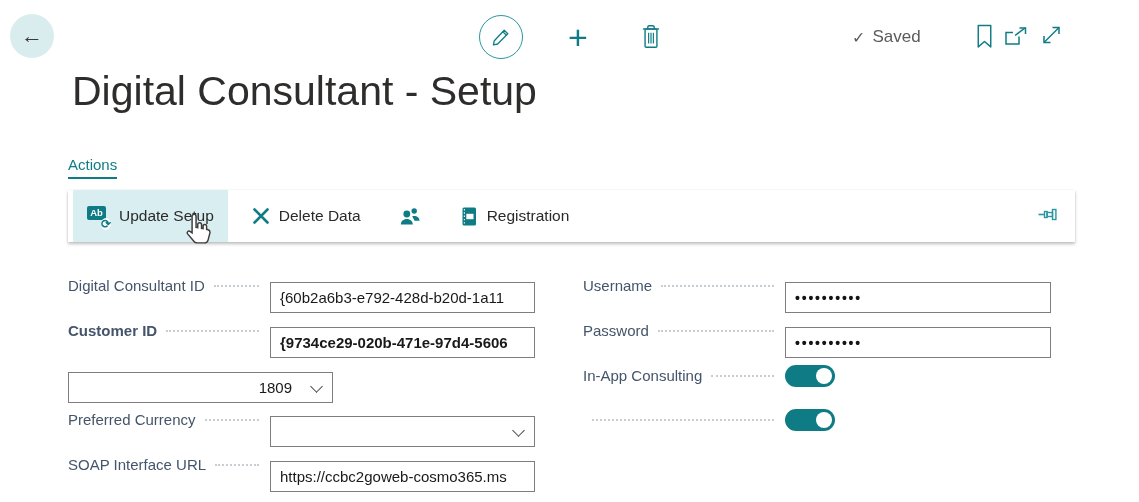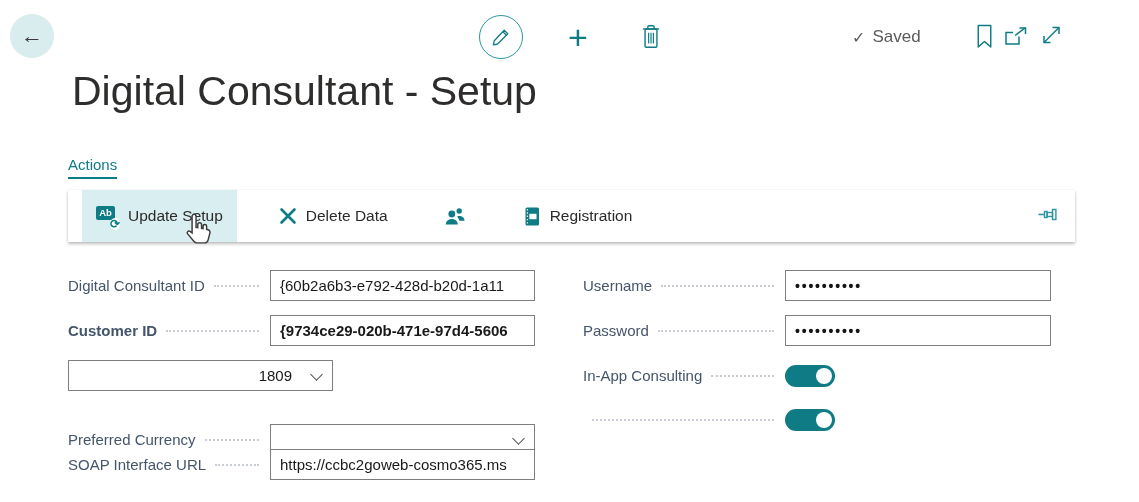--- a/index.html
+++ b/index.html
@@ -26,38 +26,38 @@
   
   .page-title{position:absolute;left:66px;top:62px;font-size:41px;font-weight:300;
     color:#2e2d2c;margin:6px;letter-spacing:0;}
   .actions-tab{position:absolute;left:68px;top:156px;font-size:15px;color:#0f7c85;
     padding-bottom:4px;border-bottom:2px solid #0f7c85;}
 
   
   .action-bar{position:absolute;left:68px;top:190px;width:1007px;height:52px;background:#fff;
     box-shadow:0 2px 3px rgba(0,0,0,.25),0 0 1px rgba(0,0,0,.12);
     display:flex;align-items:stretch;}
-  .action-item{display:flex;align-items:center;gap:9px;padding:0 14px;margin:0 14px;
+  .action-item{display:flex;align-items:center;gap:9px;padding:0 14px;margin:0 5px;
     font-size:15.5px;color:#2b2a29;white-space:nowrap;}
   .action-item.highlighted{background:#d9eef0;}
   .abox-wrap{position:relative;width:23px;height:21px;flex:0 0 auto;}
   .abox{position:absolute;left:0;top:0;width:19px;height:14px;background:#0f7c85;border-radius:2px;
     color:#fff;font-size:9.5px;font-weight:700;text-align:center;line-height:14px;}
   .arefresh{position:absolute;right:-1px;bottom:-3px;color:#0f7c85;font-size:12px;font-weight:700;
     background:#fff;line-height:1;border-radius:50%;}
   .pin-btn{margin-left:auto;margin-right:14px;align-self:center;}
 
   
   .frow{position:absolute;display:flex;height:31px;}
   .flabel{width:202px;display:flex;align-items:center;font-size:15px;color:#44546a;
     box-sizing:border-box;}
   .ltext{white-space:nowrap;overflow:hidden;}
   .leader{flex:1;height:0;border-bottom:2px dotted #c7cdd3;margin:0 11px 0 9px;min-width:5px;}
   .box{box-sizing:border-box;height:31px;border:1px solid #7e7e7e;background:#fff;
-    display:flex;align-items:center;padding:0 9px;overflow:hidden;position:relative;}
+    display:flex;align-items:center;padding:0 9px;overflow:hidden;position:relative;margin-top:12px;}
   .w-left{width:265px;}
   .w-right{width:266px;}
   .val{font-size:15px;color:#191919;white-space:nowrap;overflow:hidden;}
   .box.select{justify-content:flex-end;padding-right:40px;}
   .chev{position:absolute;right:11px;top:9px;width:8px;height:8px;
     border-right:1.5px solid #4a4a4a;border-bottom:1.5px solid #4a4a4a;transform:rotate(45deg);}
   .dots{font-size:14px;font-weight:700;letter-spacing:1.8px;color:#141414;padding-top:1px;}
   .toggle{width:50px;height:22px;border-radius:11px;background:#0f7c85;position:relative;flex:0 0 auto;}
   .toggle .knob{position:absolute;right:3px;top:3px;width:16px;height:16px;border-radius:50%;background:#fff;}
 
@@ -189,21 +189,21 @@
       </div>
   </div>
 
   <div class="frow" style="left:68px;top:360px;">
     <div class="box w-left select">
       <span class="val">1809</span>
       <span class="chev"></span>
     </div>
   </div>
 
-  <div class="frow" style="left:68px;top:424px;">
+  <div class="frow" style="left:68px;top:404px;">
     <div class="flabel">
         <span class="ltext">Preferred Currency</span>
         <span class="leader"></span>
       </div>
     <div class="box w-left select">
       <span class="val"></span>
       <span class="chev"></span>
     </div>
   </div>
 

